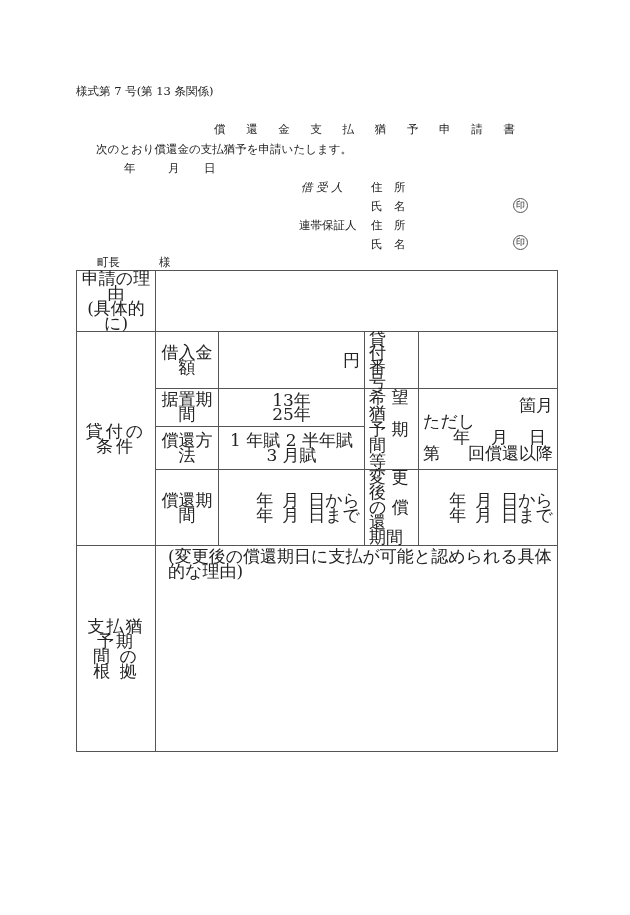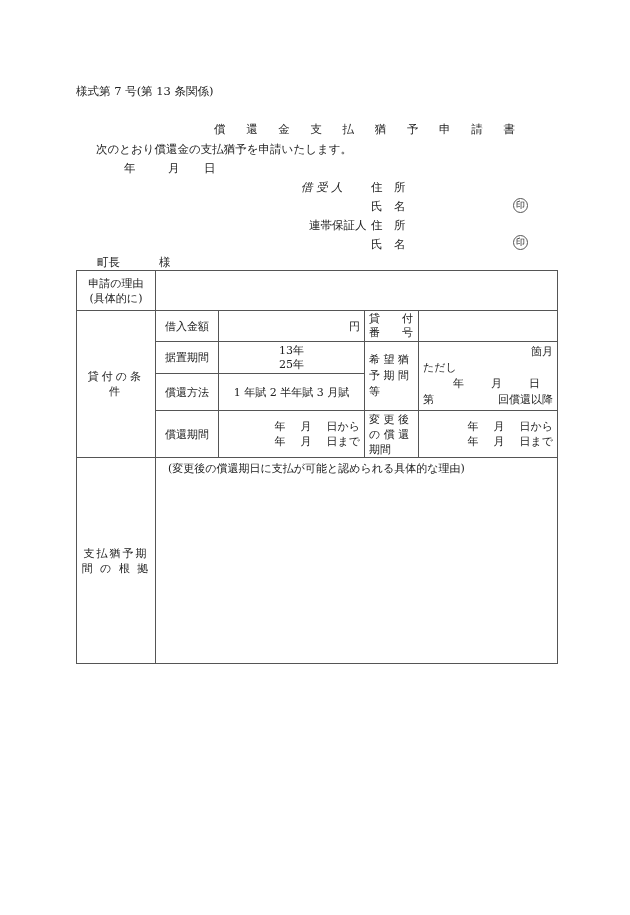--- a/index.html
+++ b/index.html
@@ -24,21 +24,21 @@
 
   table.form {
     position: absolute; left: 76px; top: 270px;
     border-collapse: collapse; table-layout: fixed;
     width: 481px;
   }
   table.form td {
     border: 1px solid #555;
     padding: 0 4px;
     vertical-align: middle;
-    font-size: 11px;
+    font-size: 17px;
     line-height: 15px;
   }
   .center { text-align: center; }
   .right { text-align: right; }
   .spaced { letter-spacing: 3px; border-radius: 8px; }
   .top { vertical-align: top !important; }
   .stack { display: block; }
   .ml { display: flex; justify-content: space-between; }
 </style>
 </head>
@@ -49,21 +49,21 @@
 <div class="abs intro">次のとおり償還金の支払猶予を申請いたします。</div>
 <div class="abs date-line">
   <span style="width:44px">年</span><span style="width:36px">月</span><span>日</span>
 </div>
 
 <div class="abs" style="left:301px; top:180px; letter-spacing:0px;font-style:italic;">借 受 人</div>
 <div class="abs" style="left:371px; top:180px;">住　所</div>
 <div class="abs" style="left:371px; top:199px;">氏　名</div>
 <div class="stamp" style="left:513px; top:198px;">印</div>
 
-<div class="abs" style="left:309px; top:218px;">連帯保証人</div>
+<div class="abs" style="left:299px; top:218px;">連帯保証人</div>
 <div class="abs" style="left:371px; top:218px;">住　所</div>
 <div class="abs" style="left:371px; top:237px;">氏　名</div>
 <div class="stamp" style="left:513px; top:235px;">印</div>
 
 <div class="abs addressee">
   <span style="width:62px">町長</span><span>様</span>
 </div>
 
 <table class="form">
   <colgroup>

